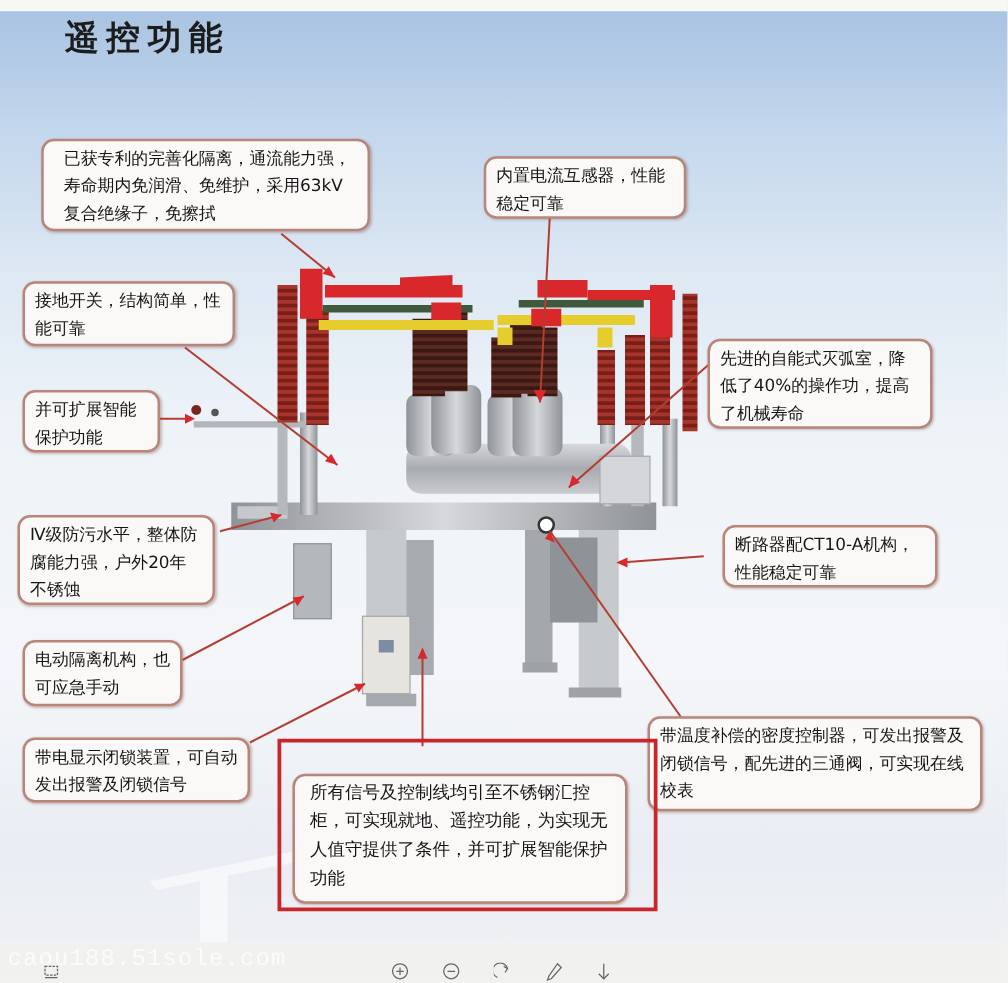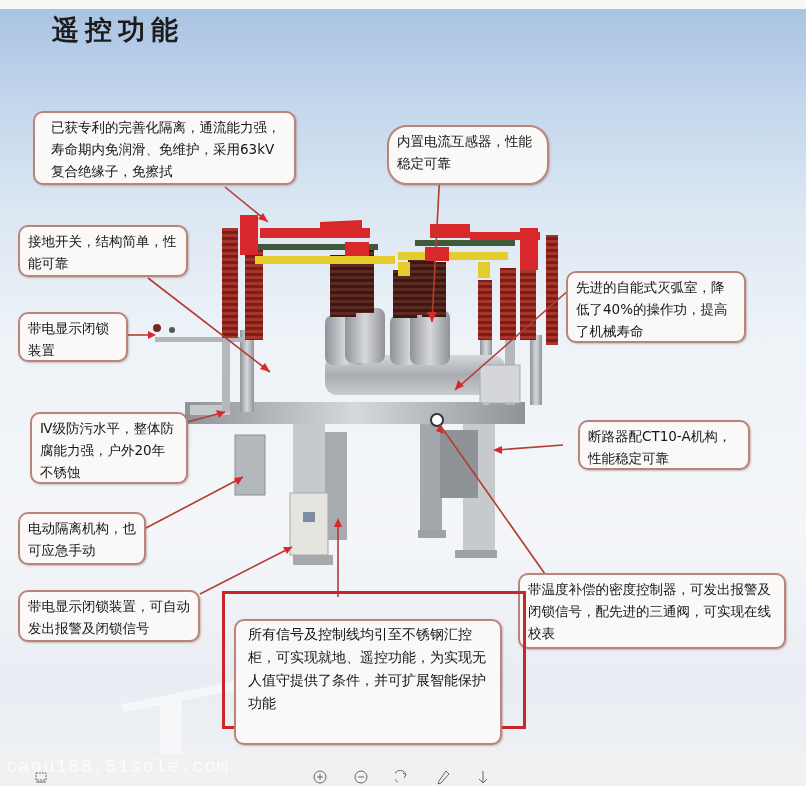--- a/index.html
+++ b/index.html
@@ -141,32 +141,32 @@
     <polygon points="225,412 216,410 219,418"></polygon>
     <polygon points="493,450 502,446 502,454"></polygon>
     <polygon points="243,477 234,478 238,485"></polygon>
     <polygon points="292,547 283,547 287,554"></polygon>
     <polygon points="440,425 444,434 436,431"></polygon>
     <polygon points="338,518 334,527 342,527"></polygon>
   </g>
 </svg>
 
 <div class="callout" style="left:33px;top:111px;width:263px;height:74px;padding-left:16px;">已获专利的完善化隔离，通流能力强，寿命期内免润滑、免维护，采用63kV复合绝缘子，免擦拭</div>
-<div class="callout" style="left:387px;top:125px;width:162px;height:60px;border-radius:20px;">内置电流互感器，性能稳定可靠</div>
+<div class="callout" style="left:387px;top:125px;width:162px;height:50px;">内置电流互感器，性能稳定可靠</div>
 <div class="callout" style="left:18px;top:225px;width:170px;height:52px;">接地开关，结构简单，性能可靠</div>
 <div class="callout" style="left:566px;top:236px;width:180px;height:72px;margin-top:35px;">先进的自能式灭弧室，降低了40%的操作功，提高了机械寿命</div>
-<div class="callout" style="left:18px;top:312px;width:110px;height:50px;">带电显示闭锁装置</div>
-<div class="callout" style="left:30px;top:412px;width:158px;height:72px;">Ⅳ级防污水平，整体防腐能力强，户外20年不锈蚀</div>
+<div class="callout" style="left:18px;top:312px;width:110px;height:50px;">并可扩展智能保护功能</div>
+<div class="callout" style="left:14px;top:412px;width:158px;height:72px;">Ⅳ级防污水平，整体防腐能力强，户外20年不锈蚀</div>
 <div class="callout" style="left:578px;top:420px;width:172px;height:50px;">断路器配CT10-A机构，性能稳定可靠</div>
 <div class="callout" style="left:18px;top:512px;width:128px;height:53px;">电动隔离机构，也可应急手动</div>
 <div class="callout" style="left:18px;top:590px;width:182px;height:52px;">带电显示闭锁装置，可自动发出报警及闭锁信号</div>
 <div class="callout" style="left:518px;top:573px;width:268px;height:76px;">带温度补偿的密度控制器，可发出报警及闭锁信号，配先进的三通阀，可实现在线校表</div>
 
 <div class="redframe"></div>
-<div class="callout" style="left:234px;top:619px;width:268px;height:126px;font-size:14px;line-height:23px;padding:2px 12px;">所有信号及控制线均引至不锈钢汇控柜，可实现就地、遥控功能，为实现无人值守提供了条件，并可扩展智能保护功能</div>
+<div class="callout" style="left:234px;top:619px;width:268px;height:104px;font-size:14px;line-height:23px;padding:2px 12px;">所有信号及控制线均引至不锈钢汇控柜，可实现就地、遥控功能，为实现无人值守提供了条件，并可扩展智能保护功能</div>
 
 <div class="bottombar"></div>
 <div class="watermark">caou188.51sole.com</div>
 
 <div class="tb-icon" style="left:34px;">
   <svg width="14" height="14" viewBox="0 0 14 14">
       <rect x="2" y="3" width="10" height="7" fill="none" stroke="#666" stroke-dasharray="2,1"></rect>
       <line x1="2" y1="12" x2="12" y2="12" stroke="#666"></line>
     </svg>
 </div>

